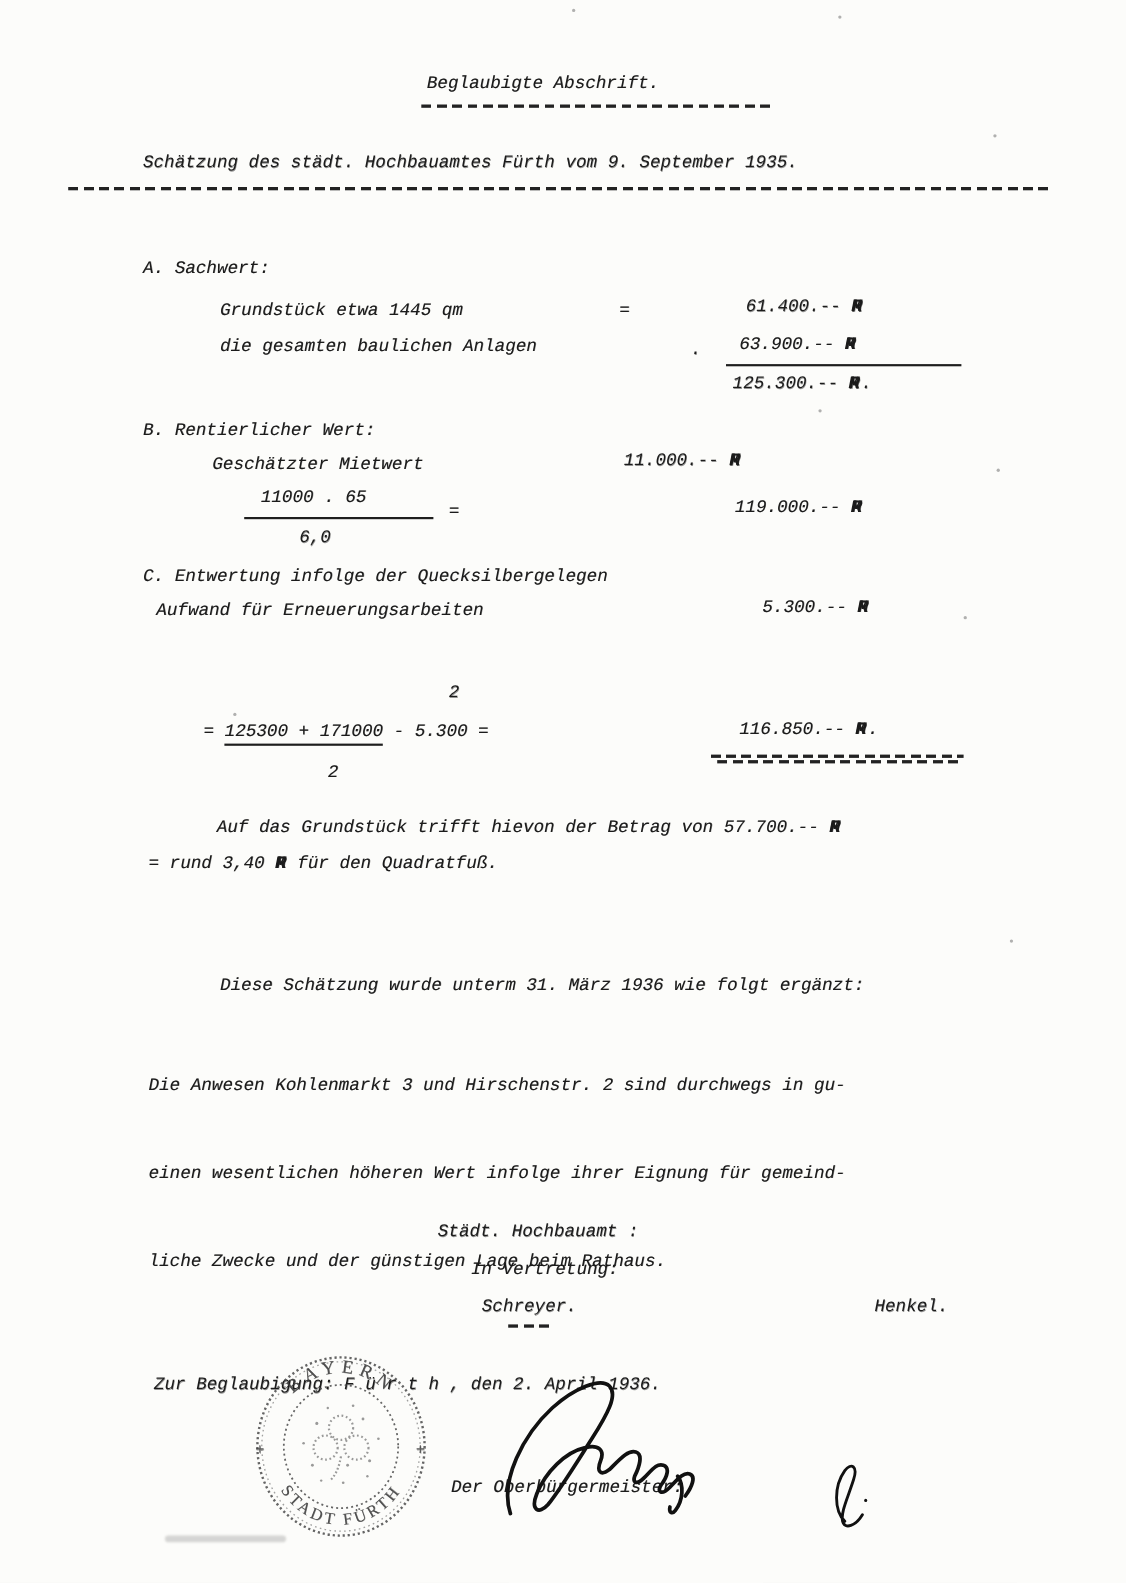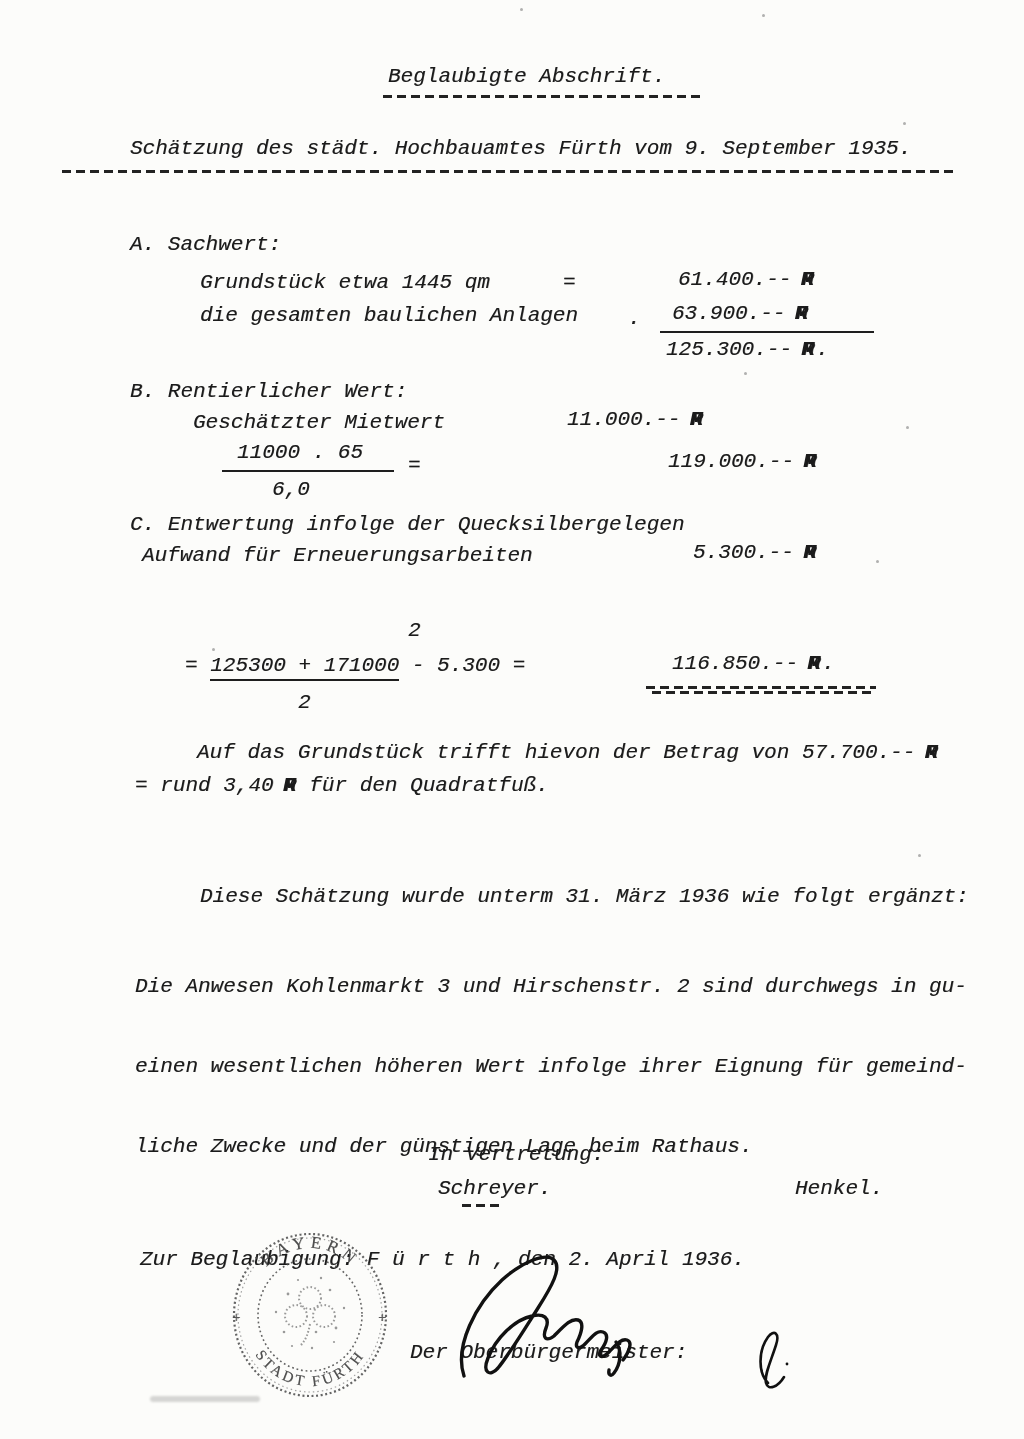--- a/index.html
+++ b/index.html
@@ -7,21 +7,21 @@
     position:relative;
     width:1024px;height:1439px;
     margin:0 auto;
     background:#fcfcfa;
     overflow:hidden;
     font-family:"Liberation Mono","DejaVu Sans Mono",monospace;
     font-style:italic;
     color:#1b1b1b;
     text-shadow:0.4px 0.3px 0 rgba(20,20,20,.45);
   }
-  .t{position:absolute;white-space:pre;font-size:21px;line-height:25px;}
+  .t{position:absolute;white-space:pre;font-size:16px;line-height:25px;}
   
   .rm{display:inline-block;font-weight:bold;letter-spacing:-0.62em;padding-right:0.62em;margin-left:10px;}
   .dot-after{margin-left:1px;}
   
   .dashes{position:absolute;height:3px;
     background-image:repeating-linear-gradient(90deg,#222 0px,#222 9px,transparent 9px,transparent 14px);}
   .dashes2{position:absolute;height:8px;background-repeat:no-repeat,no-repeat;
     background-image:repeating-linear-gradient(90deg,#222 0px,#222 9px,transparent 9px,transparent 14px),
                      repeating-linear-gradient(90deg,#222 0px,#222 9px,transparent 9px,transparent 14px);
     background-size:100% 3px,100% 3px;background-position:0 0,6px 5px;}
@@ -81,20 +81,21 @@
   <div class="t" style="left:135px;top:773px;"><span>= rund 3,40</span><span class="rm">RM</span><span> für den Quadratfuß.</span></div>
 
   <div class="t" style="left:200px;top:884px;">Diese Schätzung wurde unterm 31. März 1936 wie folgt ergänzt:</div>
 
   <div class="t" style="left:135px;top:922px;">
     <div class="para-line">Die Anwesen Kohlenmarkt 3 und Hirschenstr. 2 sind durchwegs in gu-</div>
     <div class="para-line">einen wesentlichen höheren Wert infolge ihrer Eignung für gemeind-</div>
     <div class="para-line">liche Zwecke und der günstigen Lage beim Rathaus.</div>
   </div>
 
+  <div class="t" style="left:398px;top:1108px;">Städt. Hochbauamt :</div>
   <div class="t" style="left:428px;top:1142px;">In Vertretung:</div>
   <div class="t" style="left:438px;top:1176px;">Schreyer.</div>
   <div class="dashes" style="left:462px;top:1204px;width:38px;height:3px;"></div>
   <div class="t" style="left:795px;top:1176px;">Henkel.</div>
 
   <div class="t" style="left:140px;top:1208px;margin-top:39px;">Zur Beglaubigung: F ü r t h , den 2. April 1936.</div>
   <div class="t" style="left:410px;top:1312px;margin-top:28px;">Der Oberbürgermeister:</div>
 
   <svg style="position:absolute;left:226px;top:1228px;" width="168" height="172" viewBox="0 0 168 172">
     <g fill="none" stroke="#4a4a4a" opacity="0.85">

